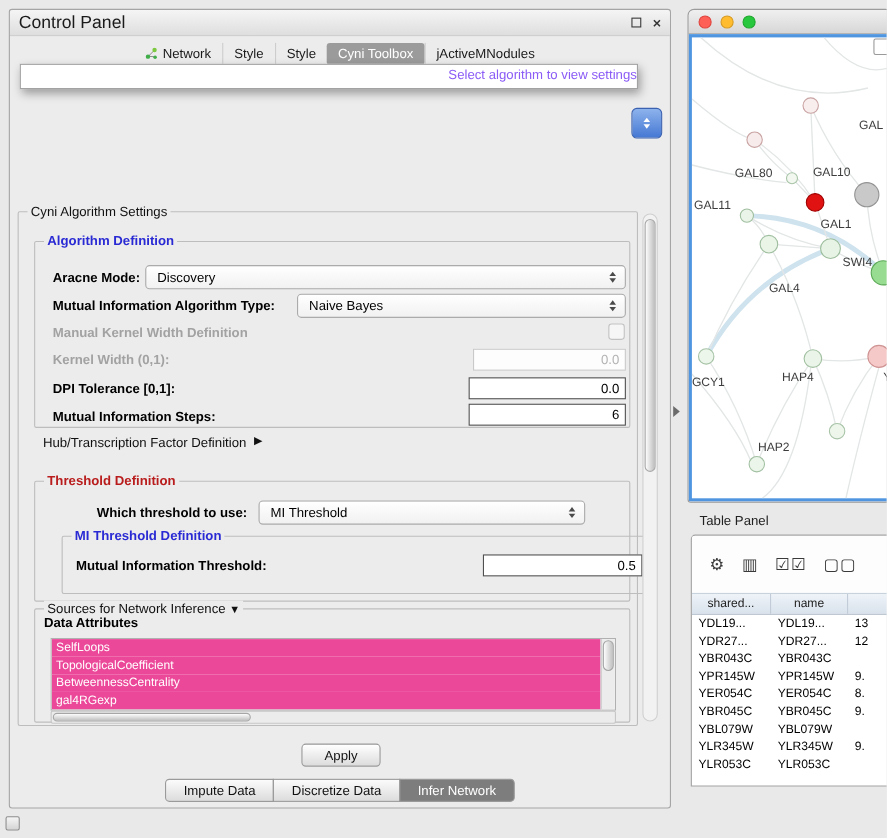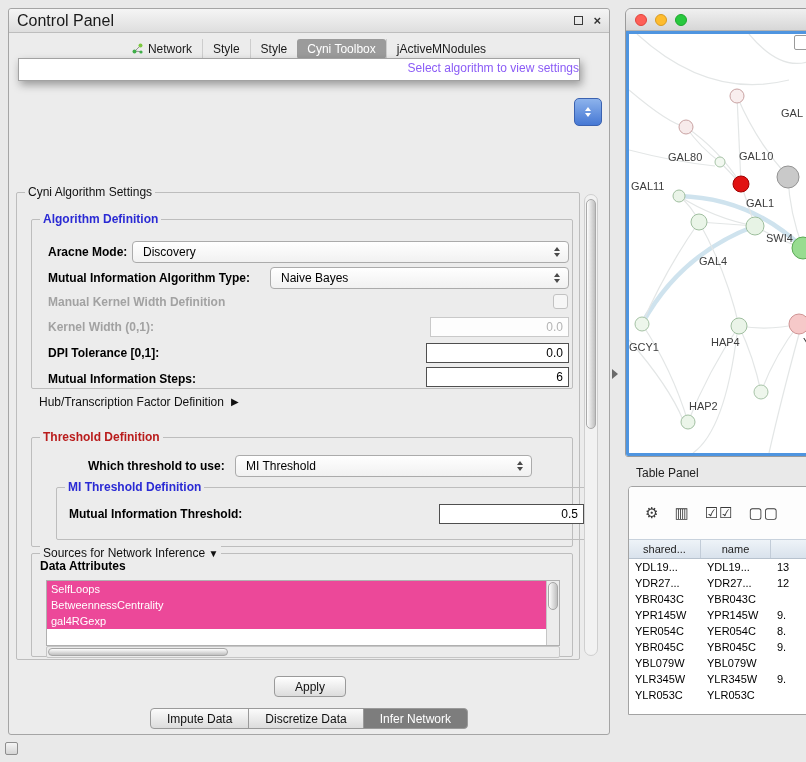--- a/index.html
+++ b/index.html
@@ -231,20 +231,21 @@
 
     <div class="grp" style="left:14px;top:360px;width:542px;height:104px;">
       <span class="grp-title">
         <span>Sources for Network Inference</span>
         <span class="tri">▼</span>
       </span>
       <span class="lab" style="left:8px;top:4px;line-height:16px;">Data Attributes</span>
       <div id="attr-list">
         <div id="attr-items">
             <div class="attr-item">SelfLoops</div>
+            <div class="attr-item">TopologicalCoefficient</div>
             <div class="attr-item">BetweennessCentrality</div>
             <div class="attr-item">gal4RGexp</div>
           </div>
         <div class="vscroll">
             <div class="vthumb"></div>
           </div>
       </div>
       <div id="attr-hscroll">
           <div id="attr-hthumb"></div>
         </div>

